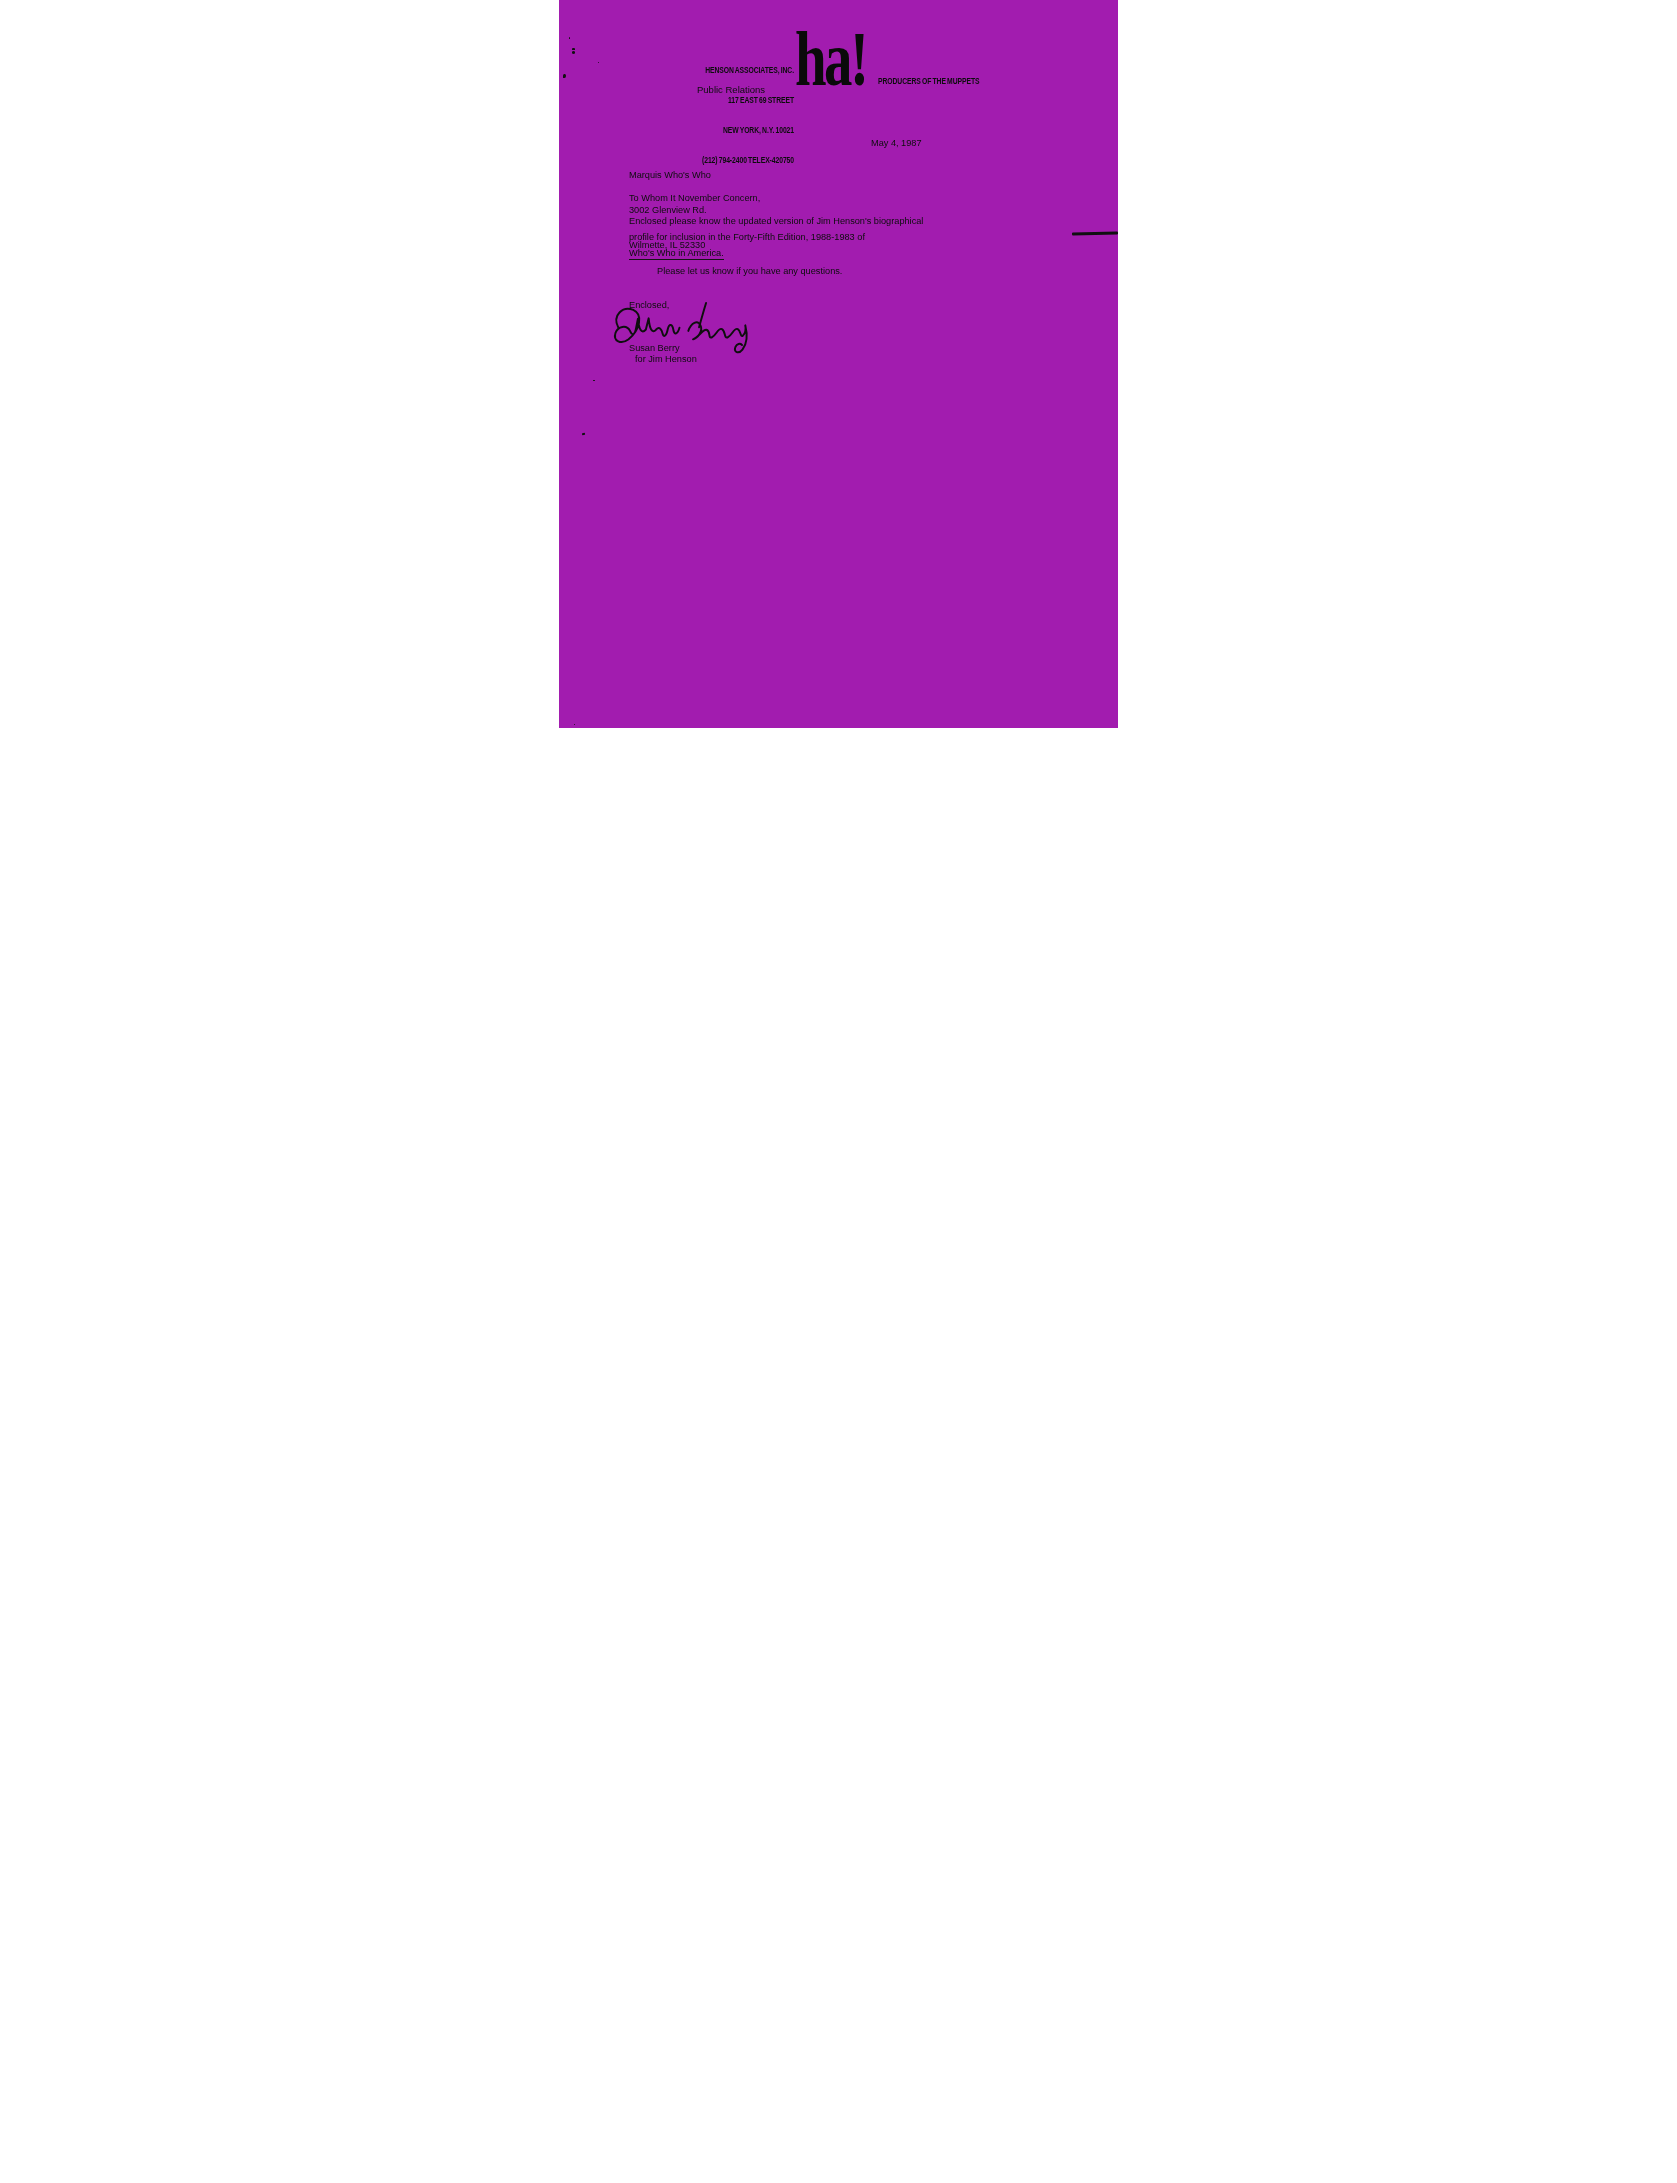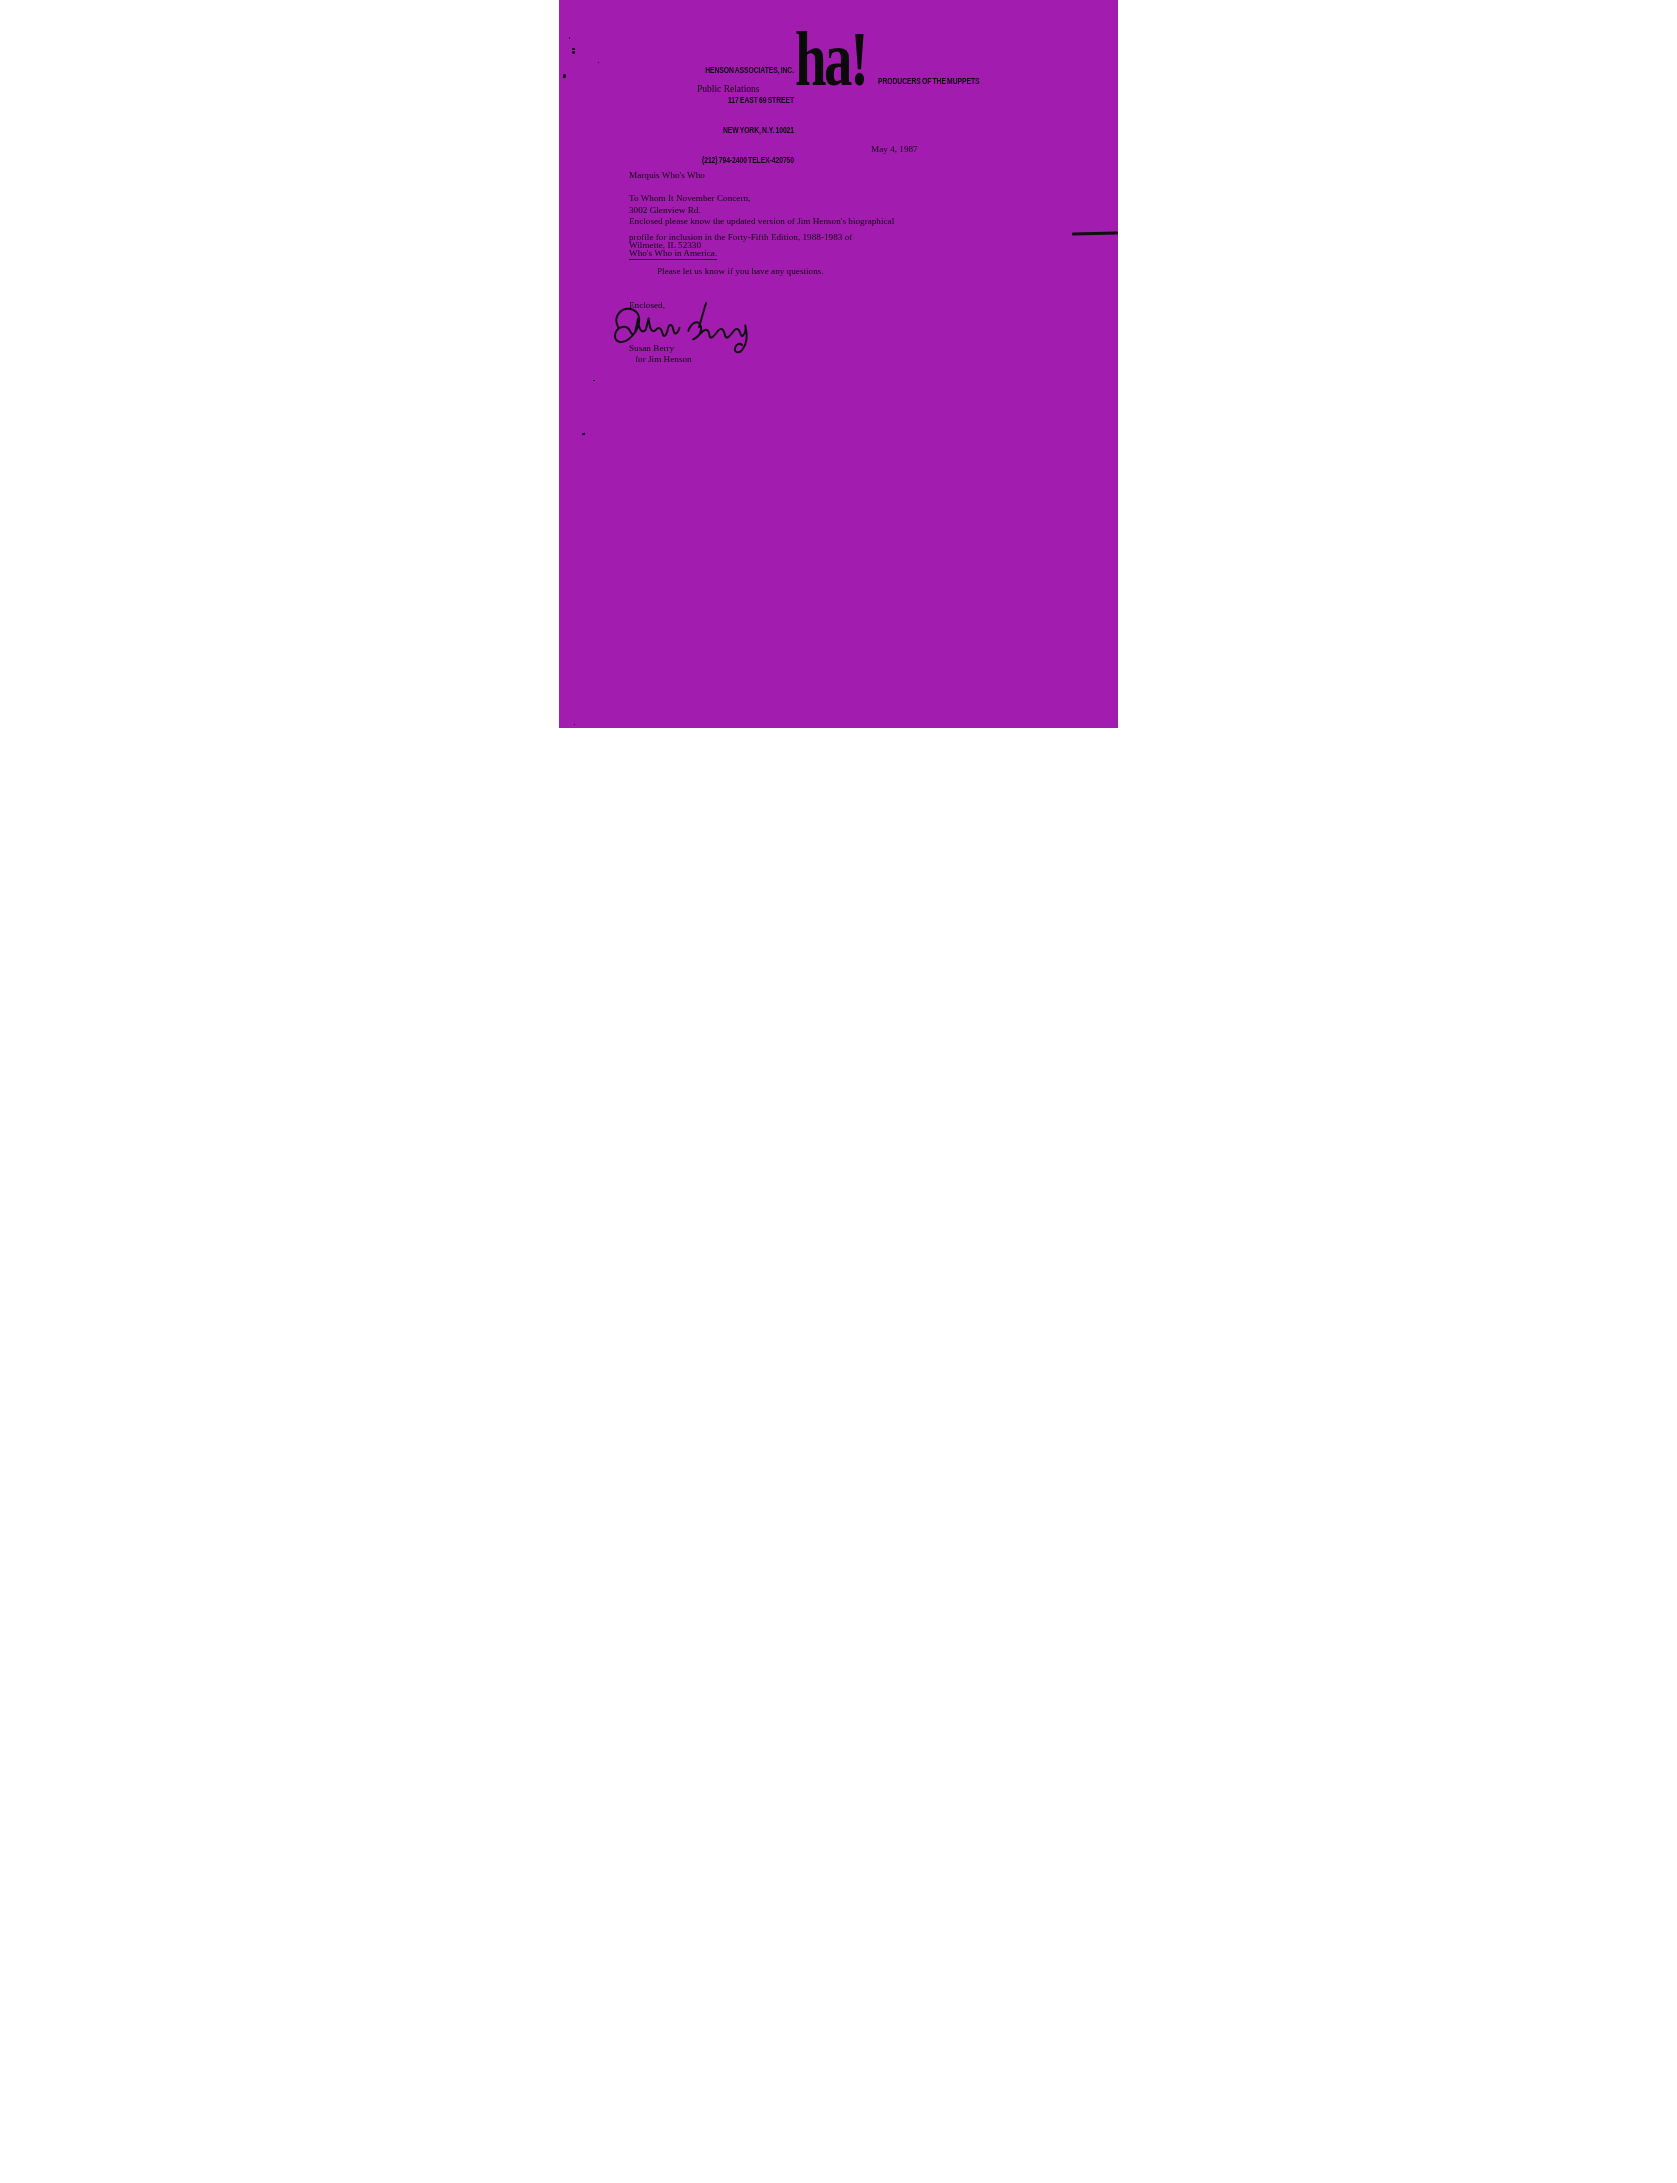--- a/index.html
+++ b/index.html
@@ -8,21 +8,21 @@
     width:559px;
     height:728px;
     margin:0 auto;
     background:#a21caf;
     color:#0d0d0d;
     overflow:hidden;
   }
   .abs{position:absolute;}
   
   .mono{
-    font-family:Liberation Serif, serif;
+    font-family:Liberation Sans, sans-serif;
     font-size:9.2px;
     line-height:11.6px;
     white-space:pre;
     color:#0d0d0d;
   }
   
   .lh-sans{
     font-family:"Liberation Sans","DejaVu Sans",sans-serif;
     font-weight:700;
     font-size:8.5px;
@@ -110,21 +110,21 @@
   <div class="abs lh-sans lh-tagline">PRODUCERS OF THE MUPPETS</div>
 
   <div class="abs mono lh-dept">Public Relations</div>
 
   <div class="abs mono" style="top:147px; left:70px;">
     <div>Marquis Who's Who</div>
     <div>3002 Glenview Rd.</div>
     <div>Wilmette, IL 52330</div>
   </div>
 
-  <div class="abs mono" style="top:144px; left:312px;">May 4, 1987</div>
+  <div class="abs mono" style="top:138px; left:312px;">May 4, 1987</div>
 
   <div class="abs mono" style="top:193px; left:70px;">To Whom It November Concern,</div>
 
   <div class="abs mono" style="top:216px; left:70px;">Enclosed please know the updated version of Jim Henson's biographical</div>
   <div class="abs mono" style="top:232px; left:70px;">profile for inclusion in the Forty-Fifth Edition, 1988-1983 of</div>
   <div class="abs mono" style="top:248px; left:70px;"><span class="underlined">Who's Who in America.</span></div>
   <div class="abs mono" style="top:266px; left:98px;">Please let us know if you have any questions.</div>
 
   <div class="abs mono" style="top:300px; left:70px;">Enclosed,</div>
 

